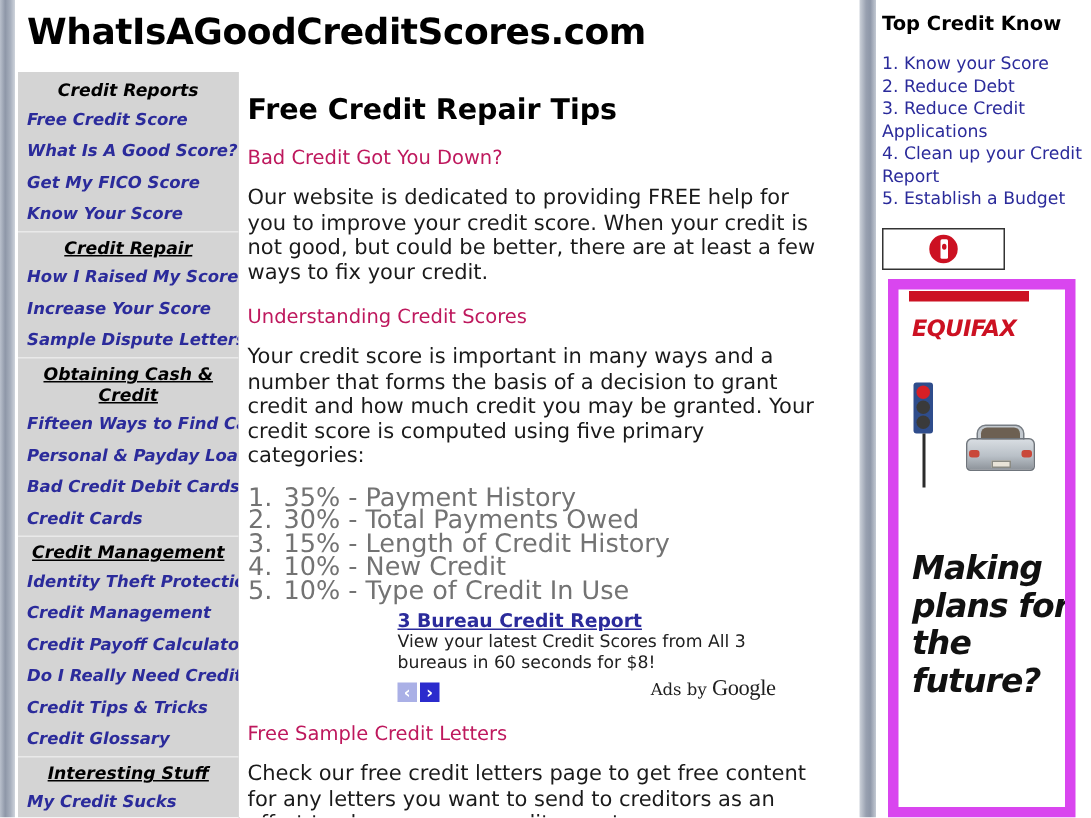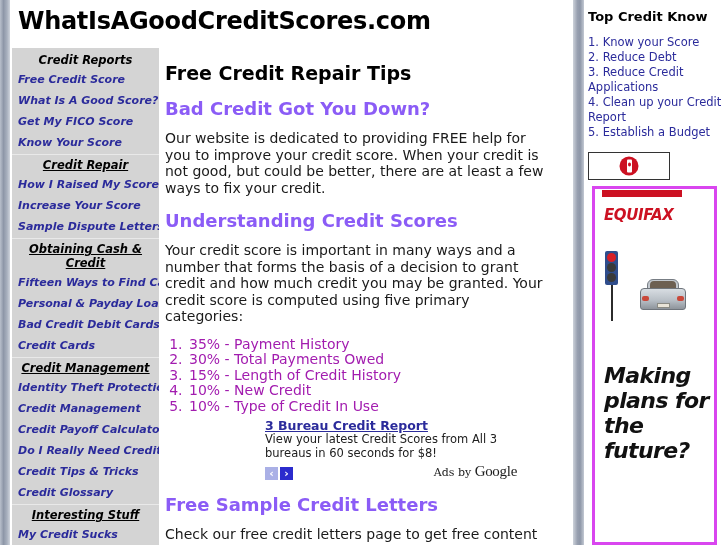--- a/index.html
+++ b/index.html
@@ -92,36 +92,36 @@
     overflow: hidden;
   }
   #content h1 {
     margin: 0 0 14px 0;
     font-size: 19px;
     font-weight: bold;
     color: #000000;
   }
   #content h2 {
     margin: 14px 0 11px 0;
-    font-size: 18px;
-    font-weight: bold;
-    color: #8b5cf6;
+    font-size: 13px;
+    font-weight: normal;
+    color: #be185d;
   }
   #content p {
     margin: 0 0 12px 0;
     font-size: 14px;
     line-height: 16.5px;
     color: #1a1a1a;
   }
   ol.score-factors {
     margin: 0 0 4px 0;
     padding-left: 22px;
-    font-size: 14px;
+    font-size: 17px;
     line-height: 15.5px;
-    color: #a21caf;
+    color: #737373;
   }
   ol.score-factors li { padding-left: 2px; }
 
   
   #ad-unit {
     position: relative;
     margin: 2px 0 0 92px;
     width: 250px;
     height: 62px;
   }
@@ -226,21 +226,21 @@
     width: 3px; height: 4px;
     background: #cc1122;
     border-radius: 50%;
   }
 
   
   #banner-ad {
     position: absolute;
     left: 592px; top: 186px;
     width: 125px; height: 359px;
-    border: 3px solid #d946ef;
+    border: 7px solid #d946ef;
     background: #ffffff;
     box-sizing: border-box;
     overflow: hidden;
   }
   #banner-topbar {
     position: absolute;
     left: 7px; top: 1px;
     width: 80px; height: 7px;
     background: #cc1122;
   }

